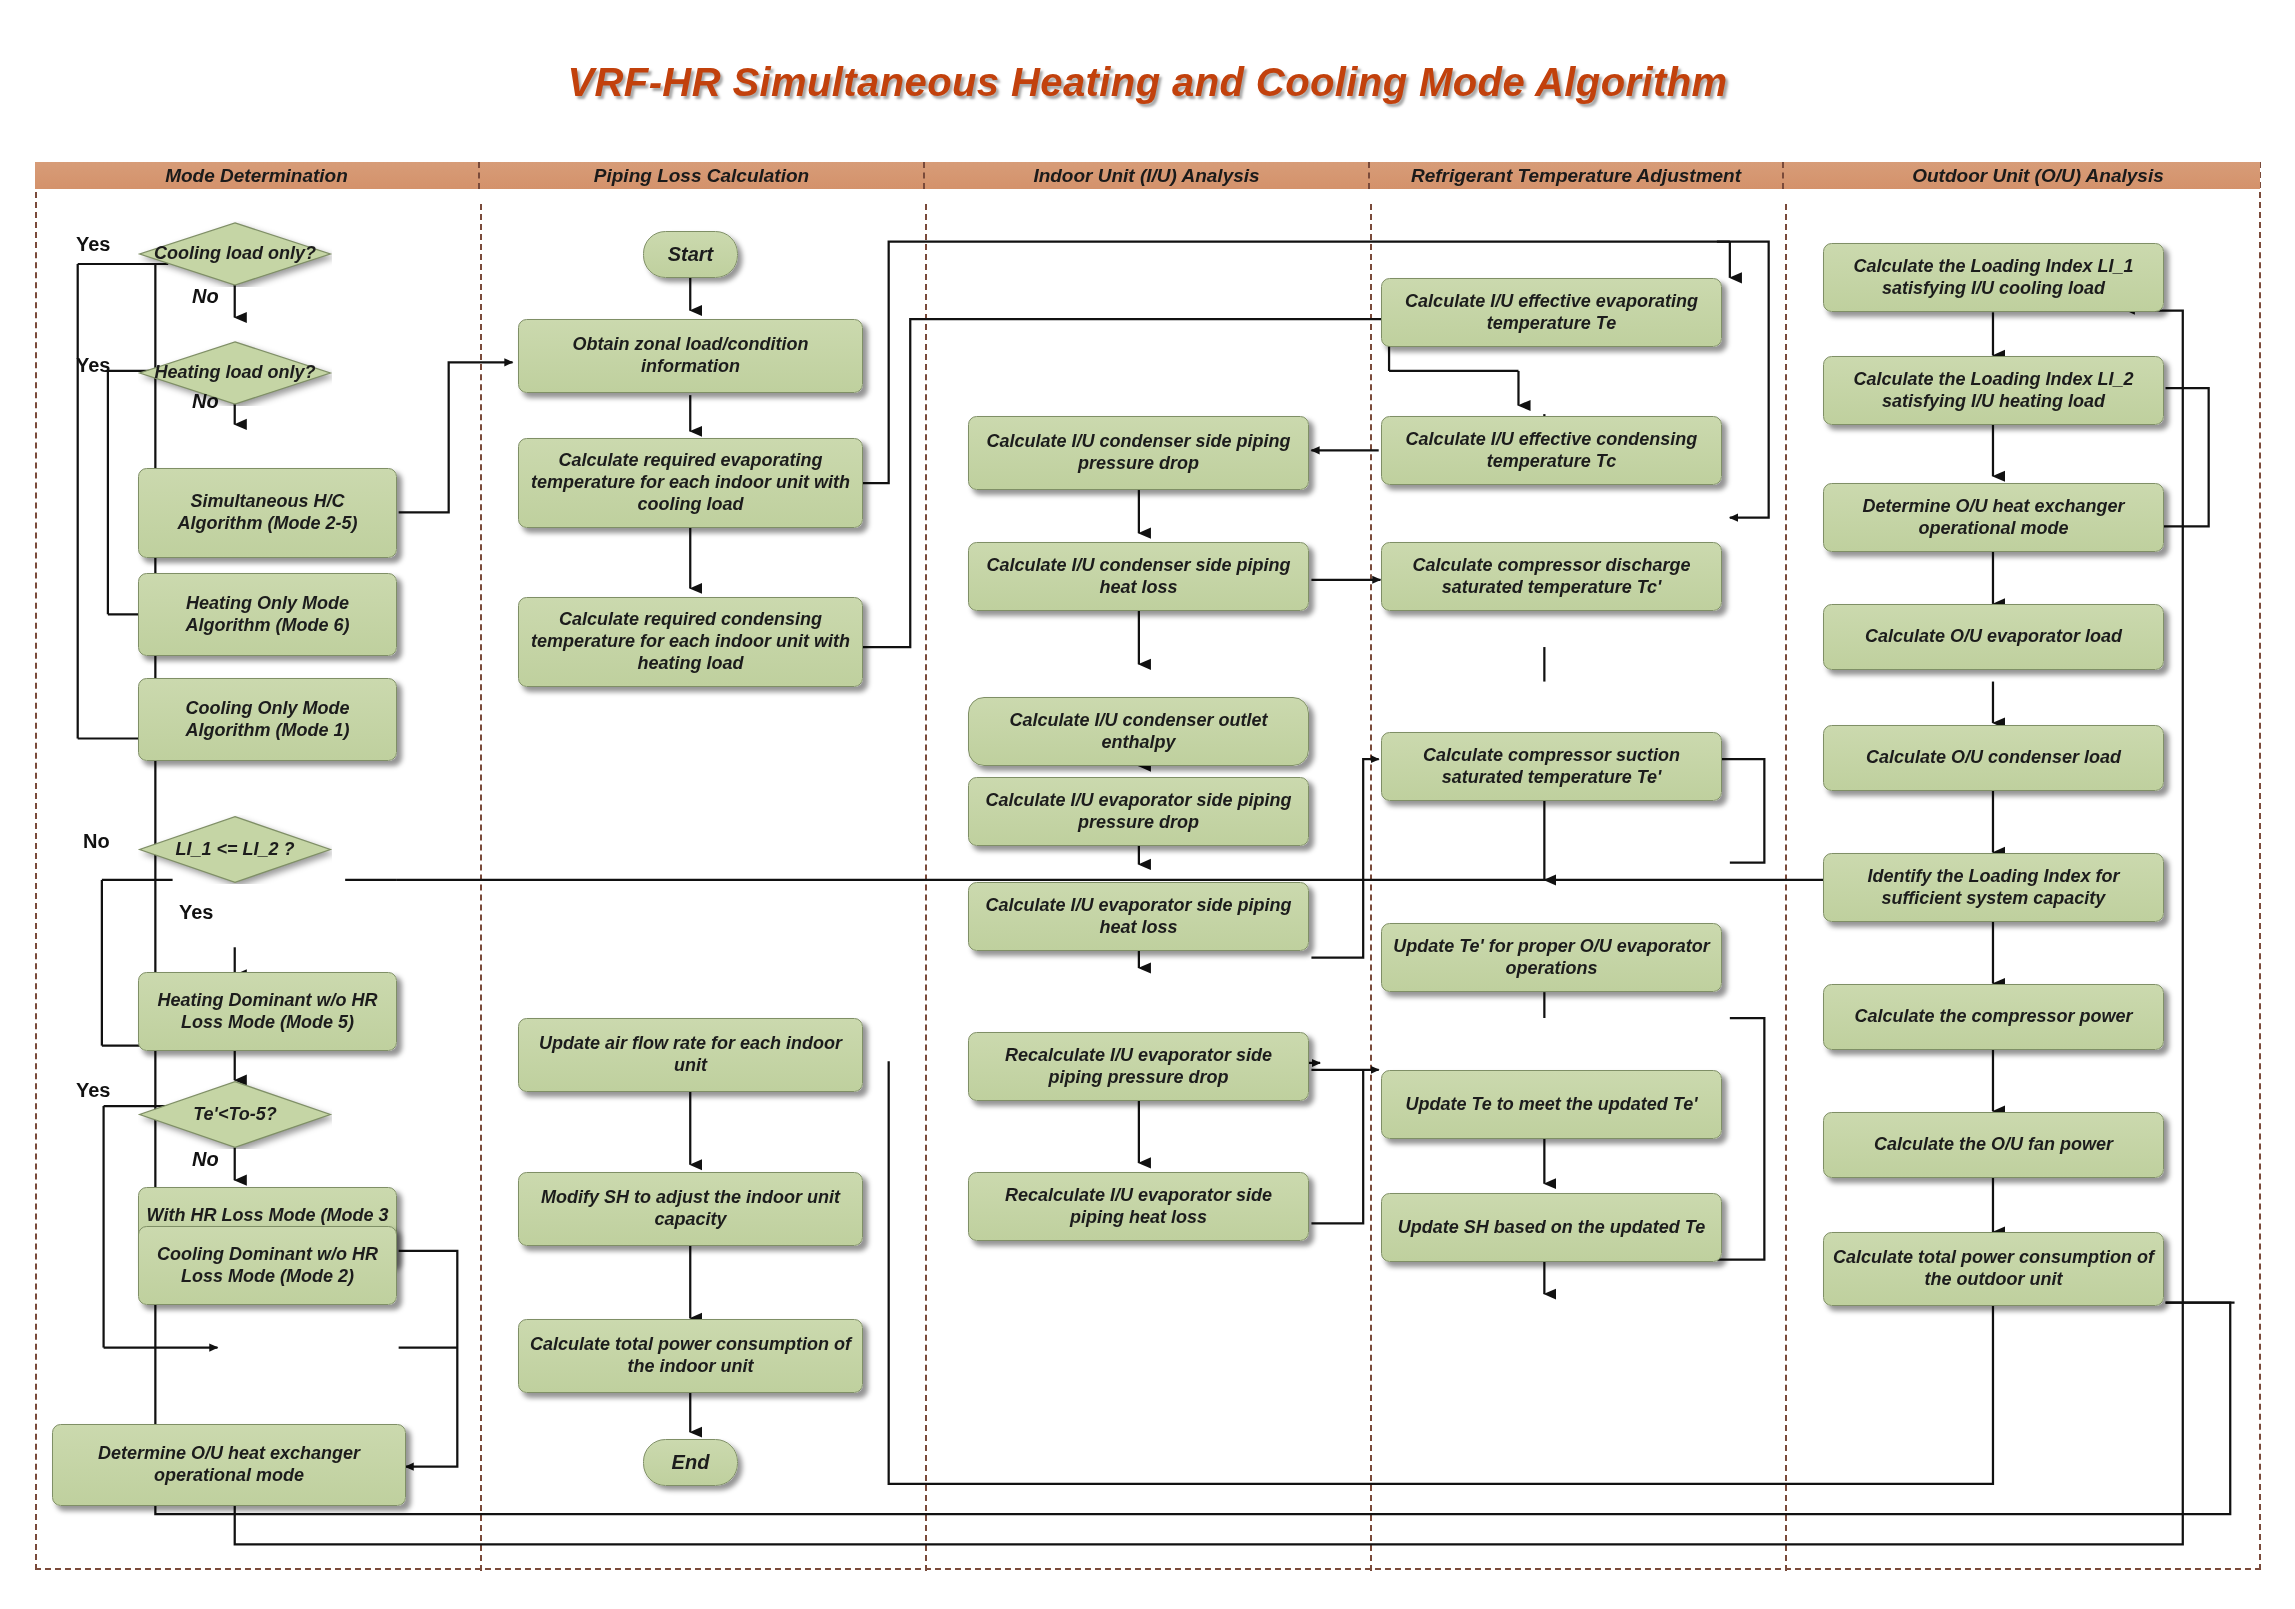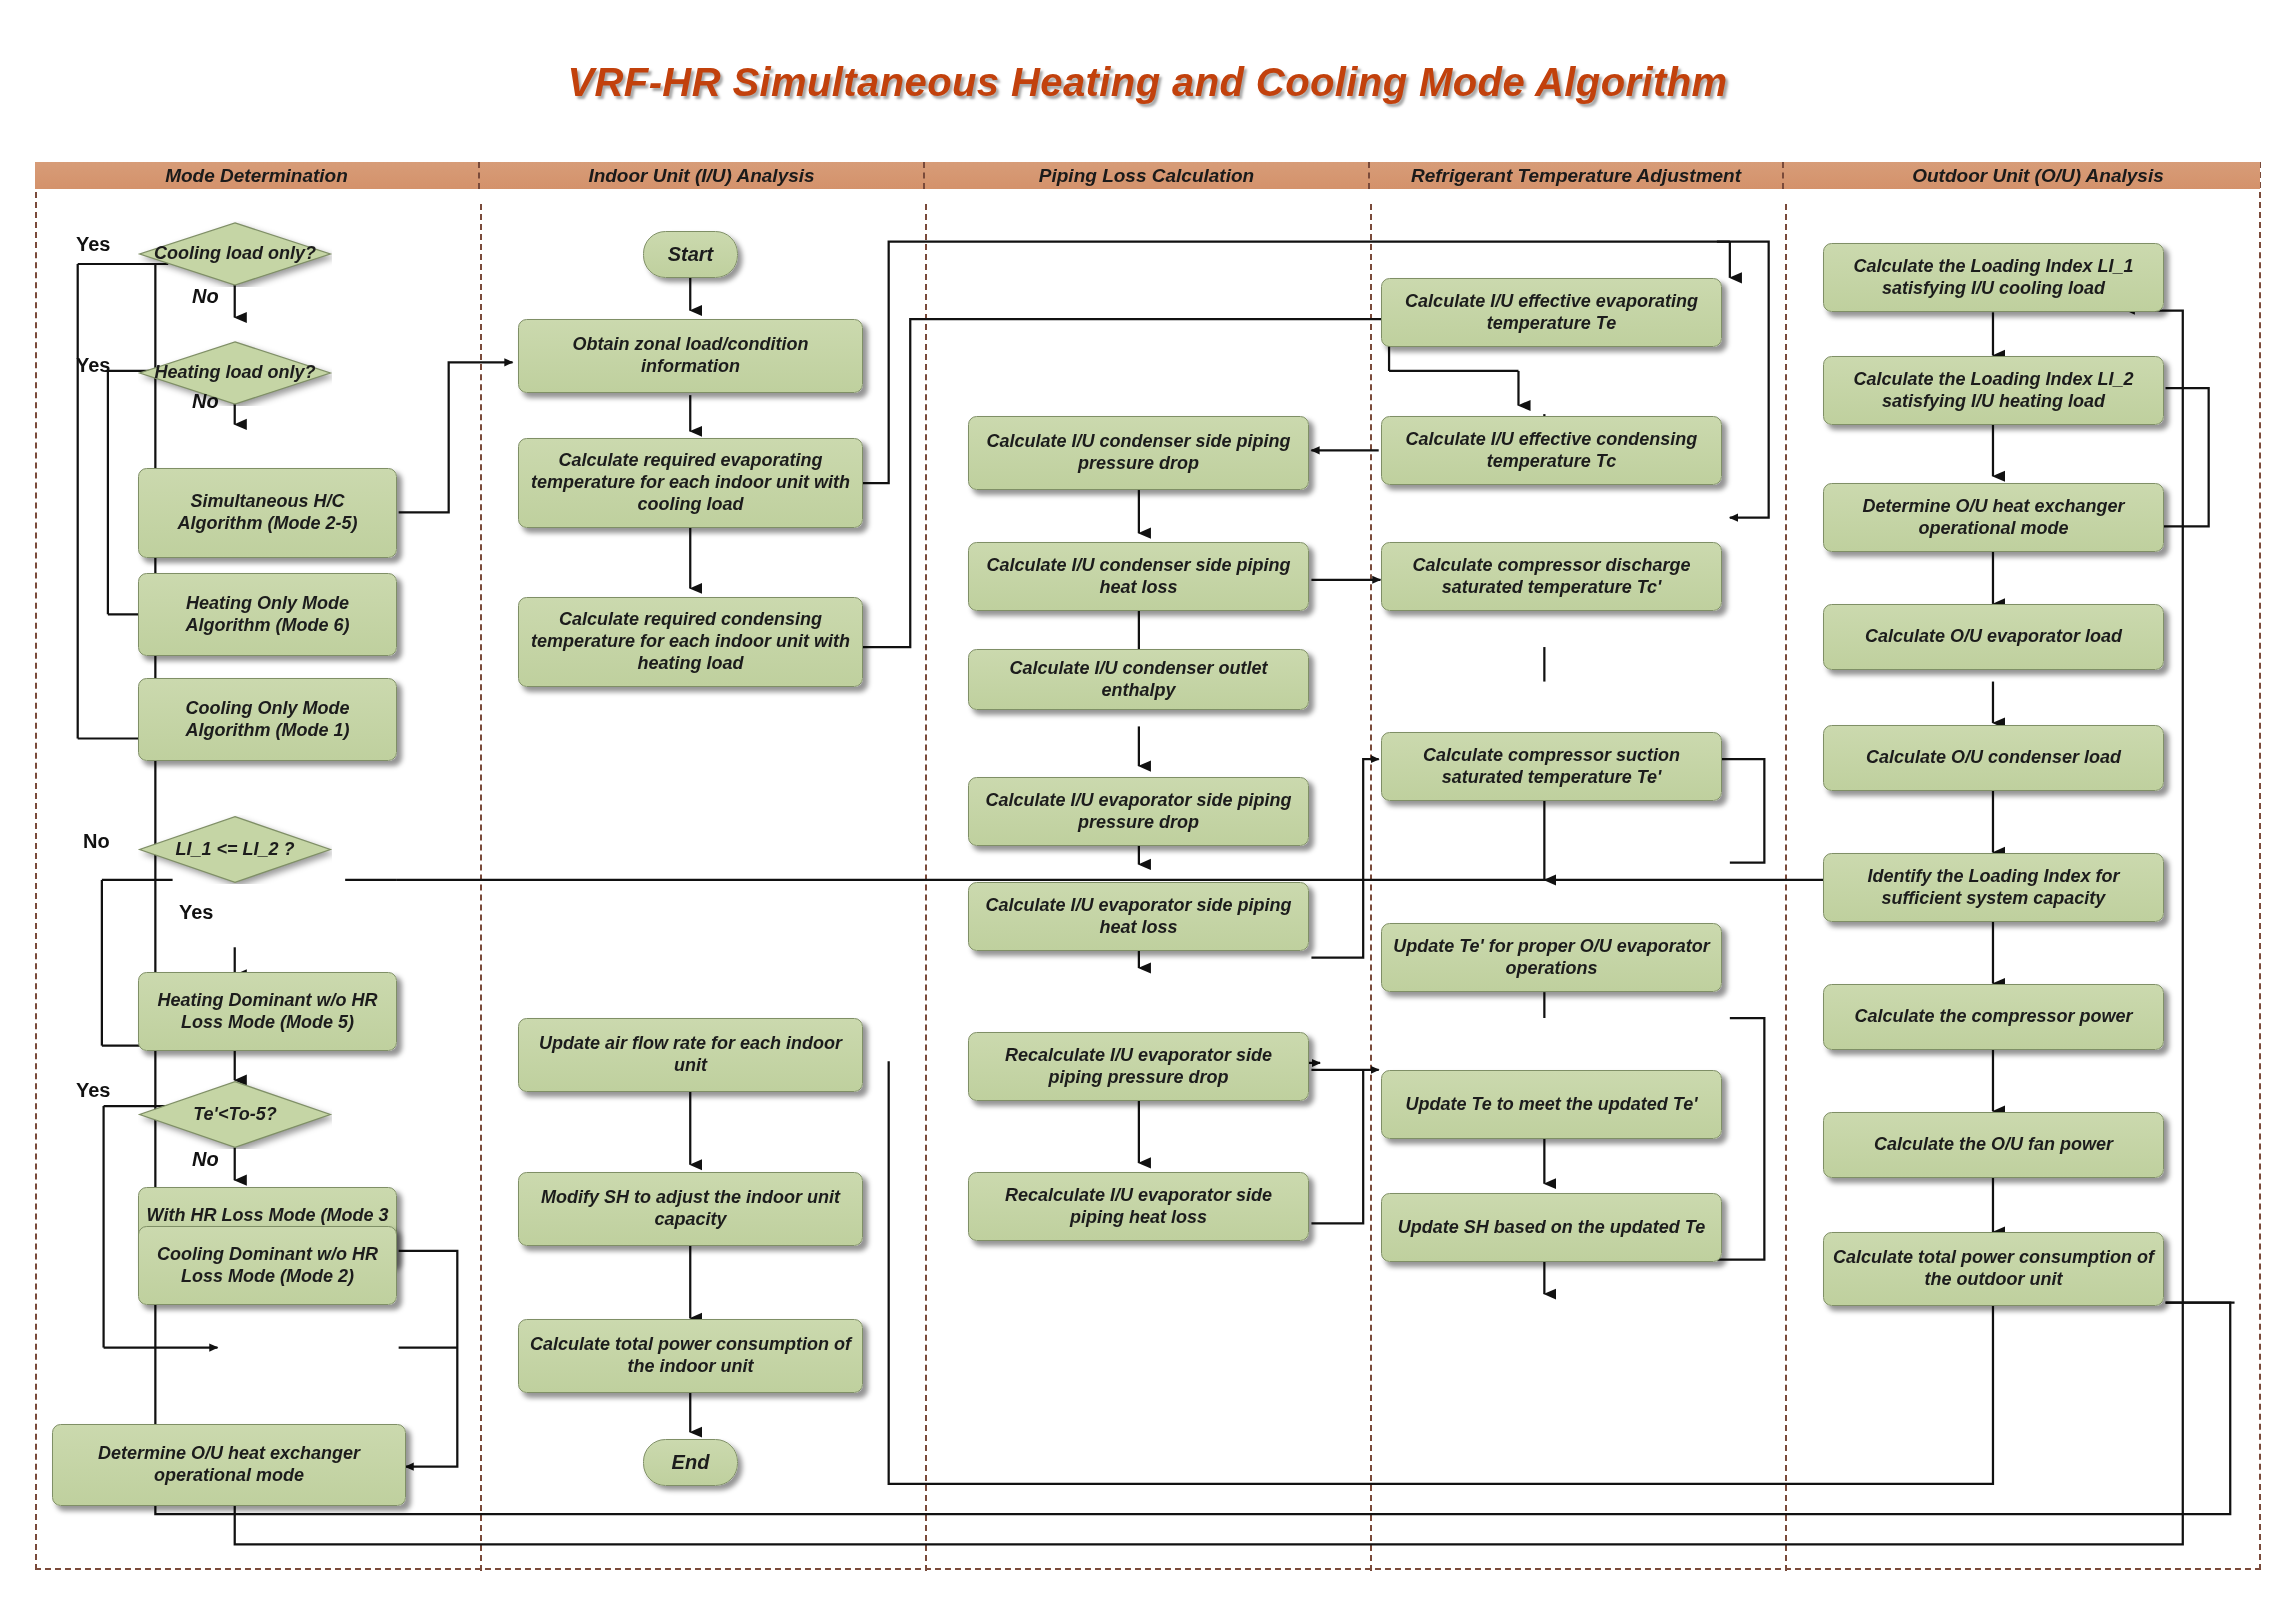--- a/index.html
+++ b/index.html
@@ -47,22 +47,22 @@
 </style>
 </head>
 <body>
 
 <div id="title">VRF-HR Simultaneous Heating and Cooling Mode Algorithm</div>
 
 <div id="pool"></div>
 
 <div class="laneheadrow">
   <div class="lanehead" style="width:445px">Mode Determination</div>
+  <div class="lanehead" style="width:445px">Piping Loss Calculation</div>
   <div class="lanehead" style="width:445px">Indoor Unit (I/U) Analysis</div>
-  <div class="lanehead" style="width:445px">Piping Loss Calculation</div>
   <div class="lanehead" style="width:414px">Refrigerant Temperature Adjustment</div>
   <div class="lanehead" style="width:476px">Outdoor Unit (O/U) Analysis</div>
 </div>
 
 <div class="lanediv" style="left:480px;top:204px;height:1367px;"></div>
 <div class="lanediv" style="left:925px;top:204px;height:1367px;"></div>
 <div class="lanediv" style="left:1370px;top:204px;height:1367px;"></div>
 <div class="lanediv" style="left:1785px;top:204px;height:1367px;"></div>
 
 <svg id="wires" viewBox="0 0 2660 1865" width="2295" height="1609">
@@ -246,21 +246,21 @@
 <div class="node term" style="left:643px;top:1439px;width:95px;height:47px;font-size:20px;">
     <span>End</span>
   </div>
 
 <div class="node" style="left:968px;top:416px;width:341px;height:74px;">
     <span>Calculate I/U condenser side piping pressure drop</span>
   </div>
 <div class="node" style="left:968px;top:542px;width:341px;height:69px;">
     <span>Calculate I/U condenser side piping heat loss</span>
   </div>
-<div class="node" style="left:968px;top:649px;width:341px;height:61px;">
+<div class="node" style="left:968px;top:697px;width:341px;height:69px;border-radius:16px;">
     <span>Calculate I/U condenser outlet enthalpy</span>
   </div>
 <div class="node" style="left:968px;top:777px;width:341px;height:69px;">
     <span>Calculate I/U evaporator side piping pressure drop</span>
   </div>
 <div class="node" style="left:968px;top:882px;width:341px;height:69px;">
     <span>Calculate I/U evaporator side piping heat loss</span>
   </div>
 <div class="node" style="left:968px;top:1032px;width:341px;height:69px;">
     <span>Recalculate I/U evaporator side piping pressure drop</span>

